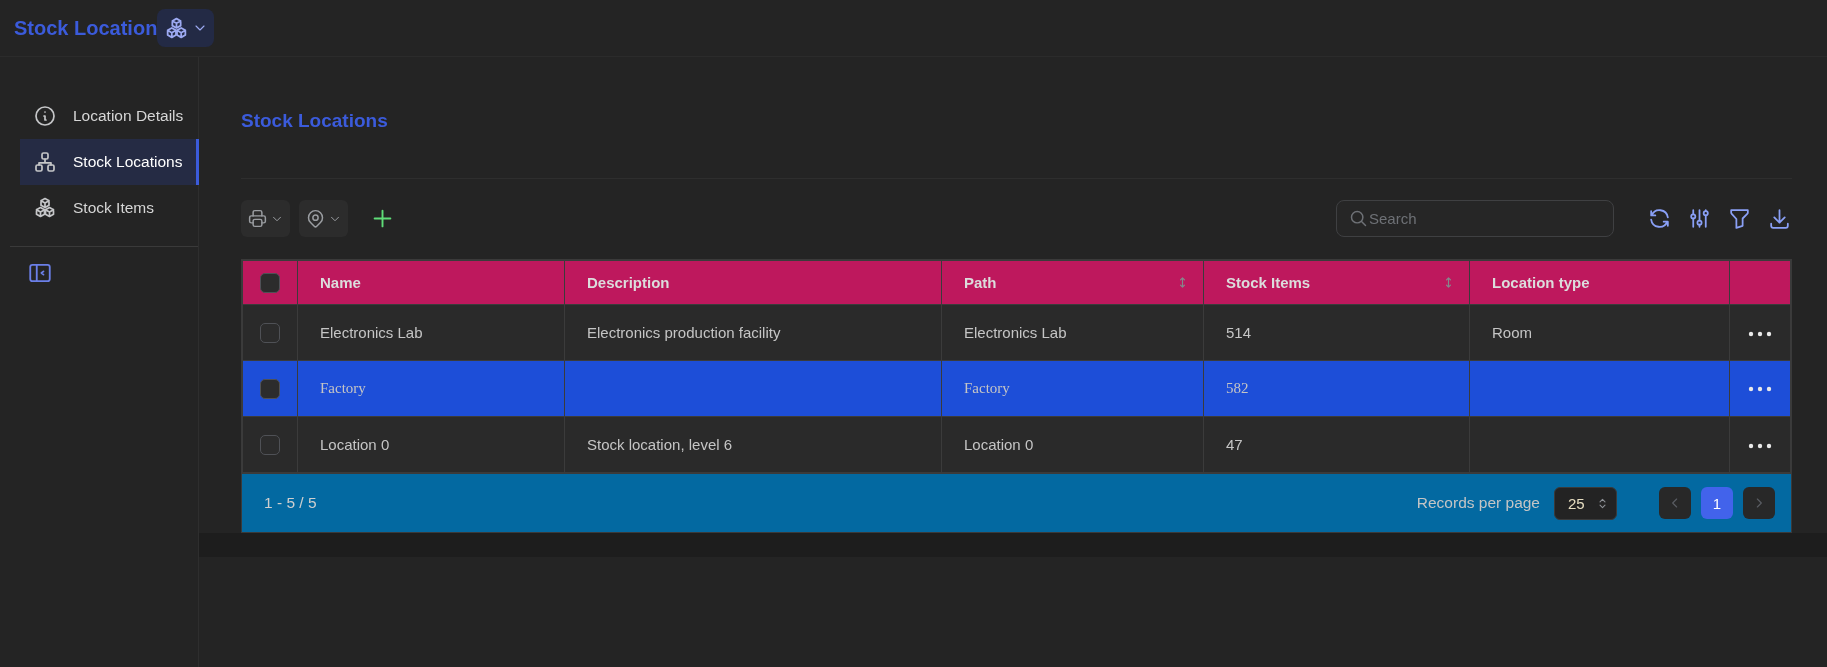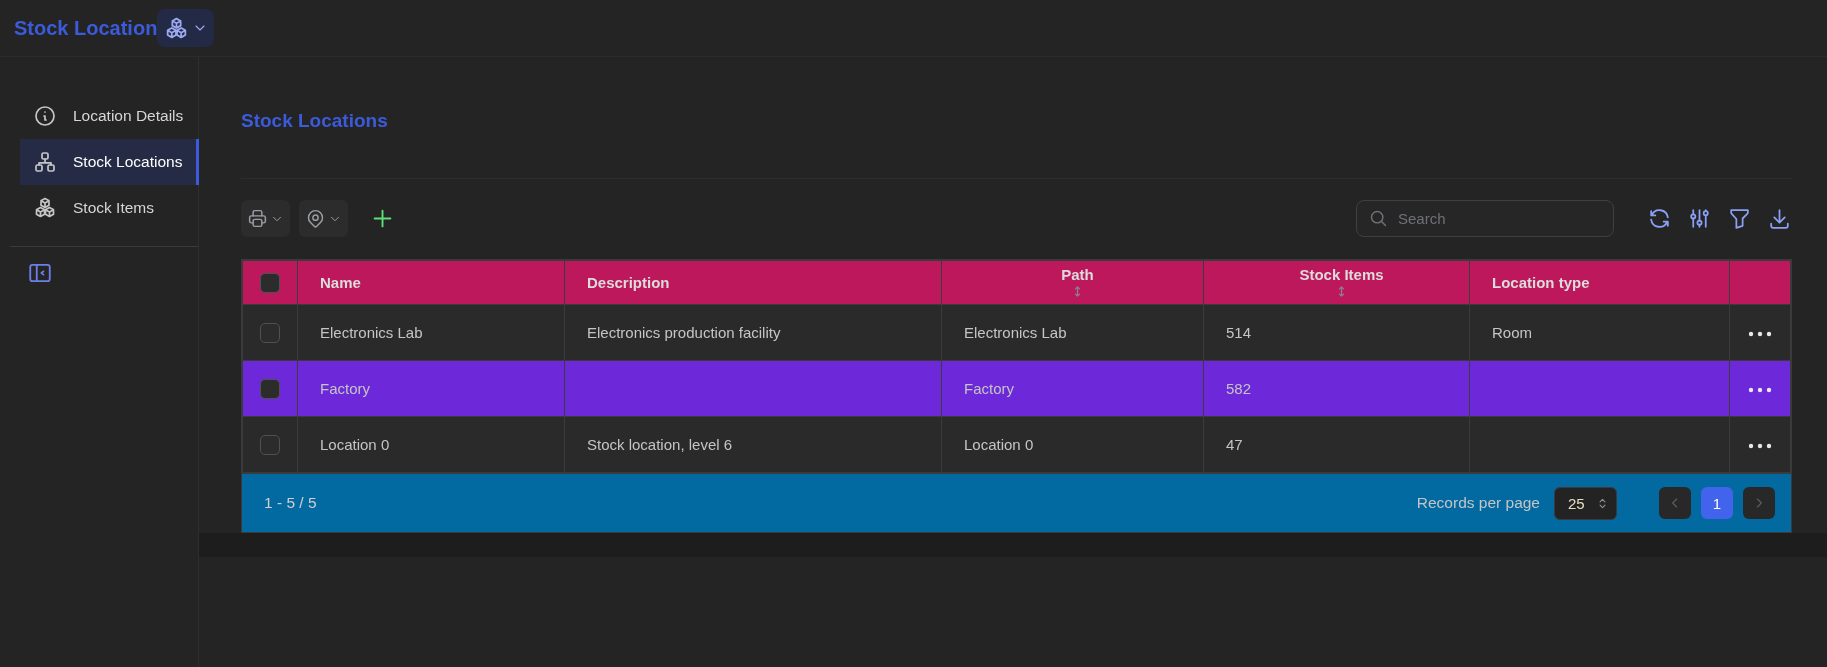--- a/index.html
+++ b/index.html
@@ -47,44 +47,44 @@
 
   .toolbar { margin-top:21px; display:flex; align-items:center; }
   .tb-btn {
     width:49px; height:37px; background:#2c2c2c; border:none; border-radius:6px;
     display:flex; align-items:center; justify-content:center; gap:2px;
     color:#9a9da1; cursor:pointer; margin-right:9px;
   }
   .add-btn { background:none; border:none; color:#5fdd78; cursor:pointer; margin-left:12px; }
   .tb-spacer { flex:1; }
   .search-box {
-    width:258px; height:37px; background:#262626; border:1px solid #3f4042; border-radius:8px;
-    display:flex; align-items:center; gap:9px; padding:0 11px; margin-right:18px;
+    width:278px; height:37px; background:#262626; border:1px solid #3f4042; border-radius:8px;
+    display:flex; align-items:center; padding:0 11px; margin-right:18px;
   }
   .search-box .ic { color:#6e7176; flex:none; }
   .search-box input {
     background:transparent; border:none; outline:none; width:100%;
     color:#c9c9c9; font-size:15px; font-family:"Liberation Sans", sans-serif;
   }
   .search-box input::placeholder { color:#6e7176; }
   .tb-icon { background:none; border:none; color:#8aa0f6; cursor:pointer; margin-left:15px; }
 
   
   .table-wrap { margin-top:22px; border:1px solid #3a3a3a; }
   table { width:100%; border-collapse:collapse; table-layout:fixed; }
   th, td { border:1px solid #3b3b3b; }
   thead th {
     height:44px; background:#be185d; text-align:left; font-weight:700;
     color:#dcdcdc; font-size:15px; padding:0 0 0 22px;
   }
-  .th-flex { display:flex; align-items:center; justify-content:space-between; padding-right:12px;flex-direction:column; }
+  .th-flex { display:flex; align-items:center; justify-content:space-between; padding-right:12px; }
   .sort-ic { color:#85888c; flex:none; }
   tbody td { height:56px; padding:0 0 0 22px; color:#c5c5c5; }
   tbody tr.odd  { background:#2a2a2a; }
-  tbody tr.even { background:#6d28d9; }
+  tbody tr.even { background:#1d4ed8;font-family:Liberation Serif, serif; }
   .cbx-cell { padding:0 !important; text-align:center; vertical-align:middle; }
   .cbx {
     width:20px; height:20px; border:1px solid #4f5156; border-radius:5px;
     background:#2c2c2c; display:inline-block; vertical-align:middle; cursor:pointer;
   }
   .dots-cell { padding:0 !important; text-align:center; vertical-align:middle; }
   .dots-btn { background:none; border:none; color:#e9e9e9; cursor:pointer; display:inline-block; }
 
   
   .table-footer {

